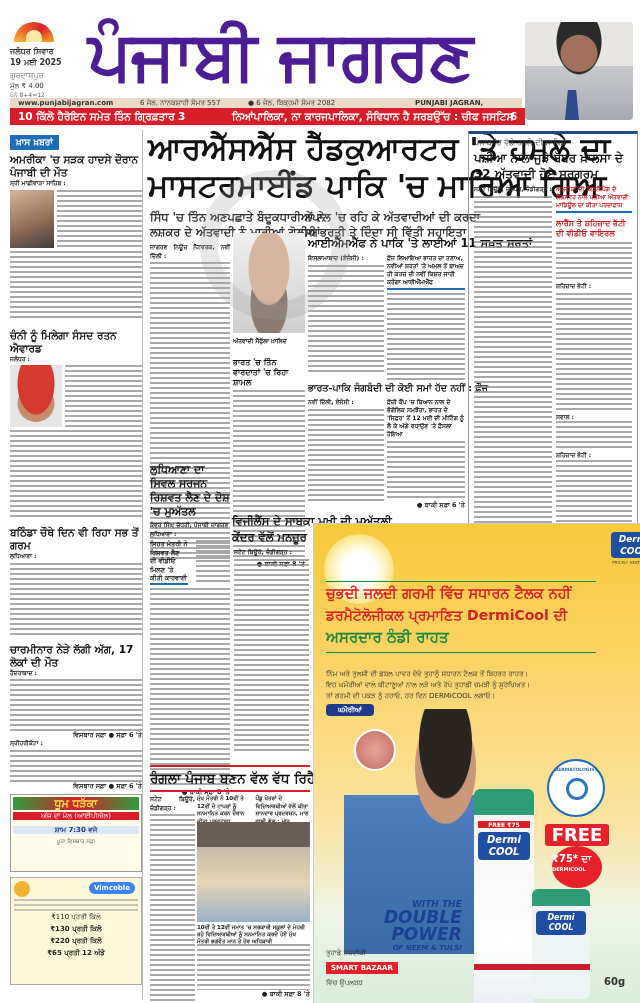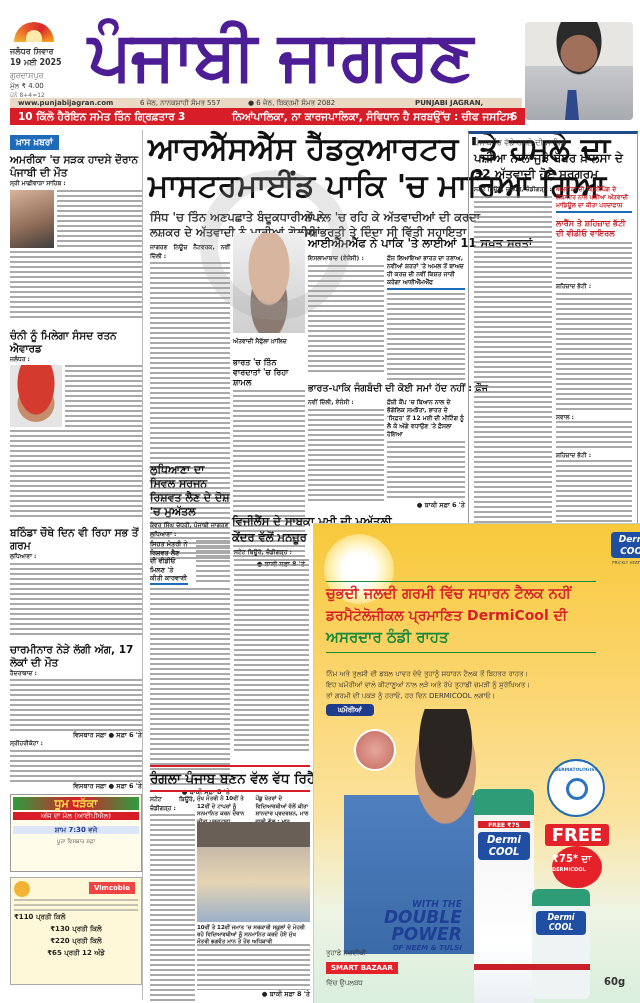--- a/index.html
+++ b/index.html
@@ -111,24 +111,24 @@
   <div class="cont">ਵਿਸਥਾਰ ਸਫ਼ਾ ● ਸਫ਼ਾ 6 'ਤੇ</div>
 
   <div class="ad-small" style="margin-top:4px;height:78px;border:1px solid #999;background:#fffde9;padding:2px">
     <div style="background:linear-gradient(90deg,#2e9d3f,#d71e28 50%,#2e9d3f);color:#ffe24a;font-weight:bold;font-size:11px;text-align:center">ਧੂਮ ਧੜੱਕਾ</div>
     <div style="background:#d71e28;color:#fff;font-size:7px;text-align:center;margin-top:2px">ਅੱਜ ਦਾ ਮੇਲ (ਆਈਪੀਐਲ)</div>
     <div style="background:#dbe6fb;color:#1e3b8c;font-size:7px;font-weight:bold;text-align:center;margin-top:6px">ਸ਼ਾਮ 7:30 ਵਜੇ</div>
     <div style="font-size:5.5px;text-align:center;margin-top:4px;color:#444">ਪੂਰਾ ਵਿਸਥਾਰ ਸਫ਼ਾ</div>
   </div>
 
   <div class="ad-small" style="margin-top:5px;height:108px;background:#fff8d8;padding:3px;position:relative">
-    <div style="position:absolute;right:6px;top:4px;background:#ef4444;color:#fff;font-size:7px;font-weight:bold;padding:2px 5px;border-radius:0">Vimcoble</div>
+    <div style="position:absolute;right:6px;top:4px;background:#3b82f6;color:#fff;font-size:7px;font-weight:bold;padding:2px 5px;border-radius:6px">Vimcoble</div>
     <div style="width:16px;height:16px;border-radius:50%;background:#f2b233"></div>
     <div class="lines" style="height:12px;margin-top:2px;opacity:.5"></div>
-    <div style="font-size:7px;font-weight:bold;line-height:12px">₹110 ਪ੍ਰਤੀ ਕਿਲੋ</div>
+    <div style="font-size:7px;text-align:center;font-weight:normal;line-height:12px">₹110 ਪ੍ਰਤੀ ਕਿਲੋ</div>
     <div style="font-size:7px;text-align:center;font-weight:bold;line-height:12px">₹130 ਪ੍ਰਤੀ ਕਿਲੋ</div>
     <div style="font-size:7px;text-align:center;font-weight:bold;line-height:12px">₹220 ਪ੍ਰਤੀ ਕਿਲੋ</div>
     <div style="font-size:7px;text-align:center;font-weight:bold;line-height:12px">₹65 ਪ੍ਰਤੀ 12 ਅੰਡੇ</div>
 
   </div>
 </div>
 
 <div class="abs main-head">
   <div>ਆਰਐੱਸਐੱਸ ਹੈੱਡਕੁਆਰਟਰ 'ਤੇ ਹਮਲੇ ਦਾ</div>
   <div>ਮਾਸਟਰਮਾਈਂਡ ਪਾਕਿ 'ਚ ਮਾਰਿਆ ਗਿਆ</div>

